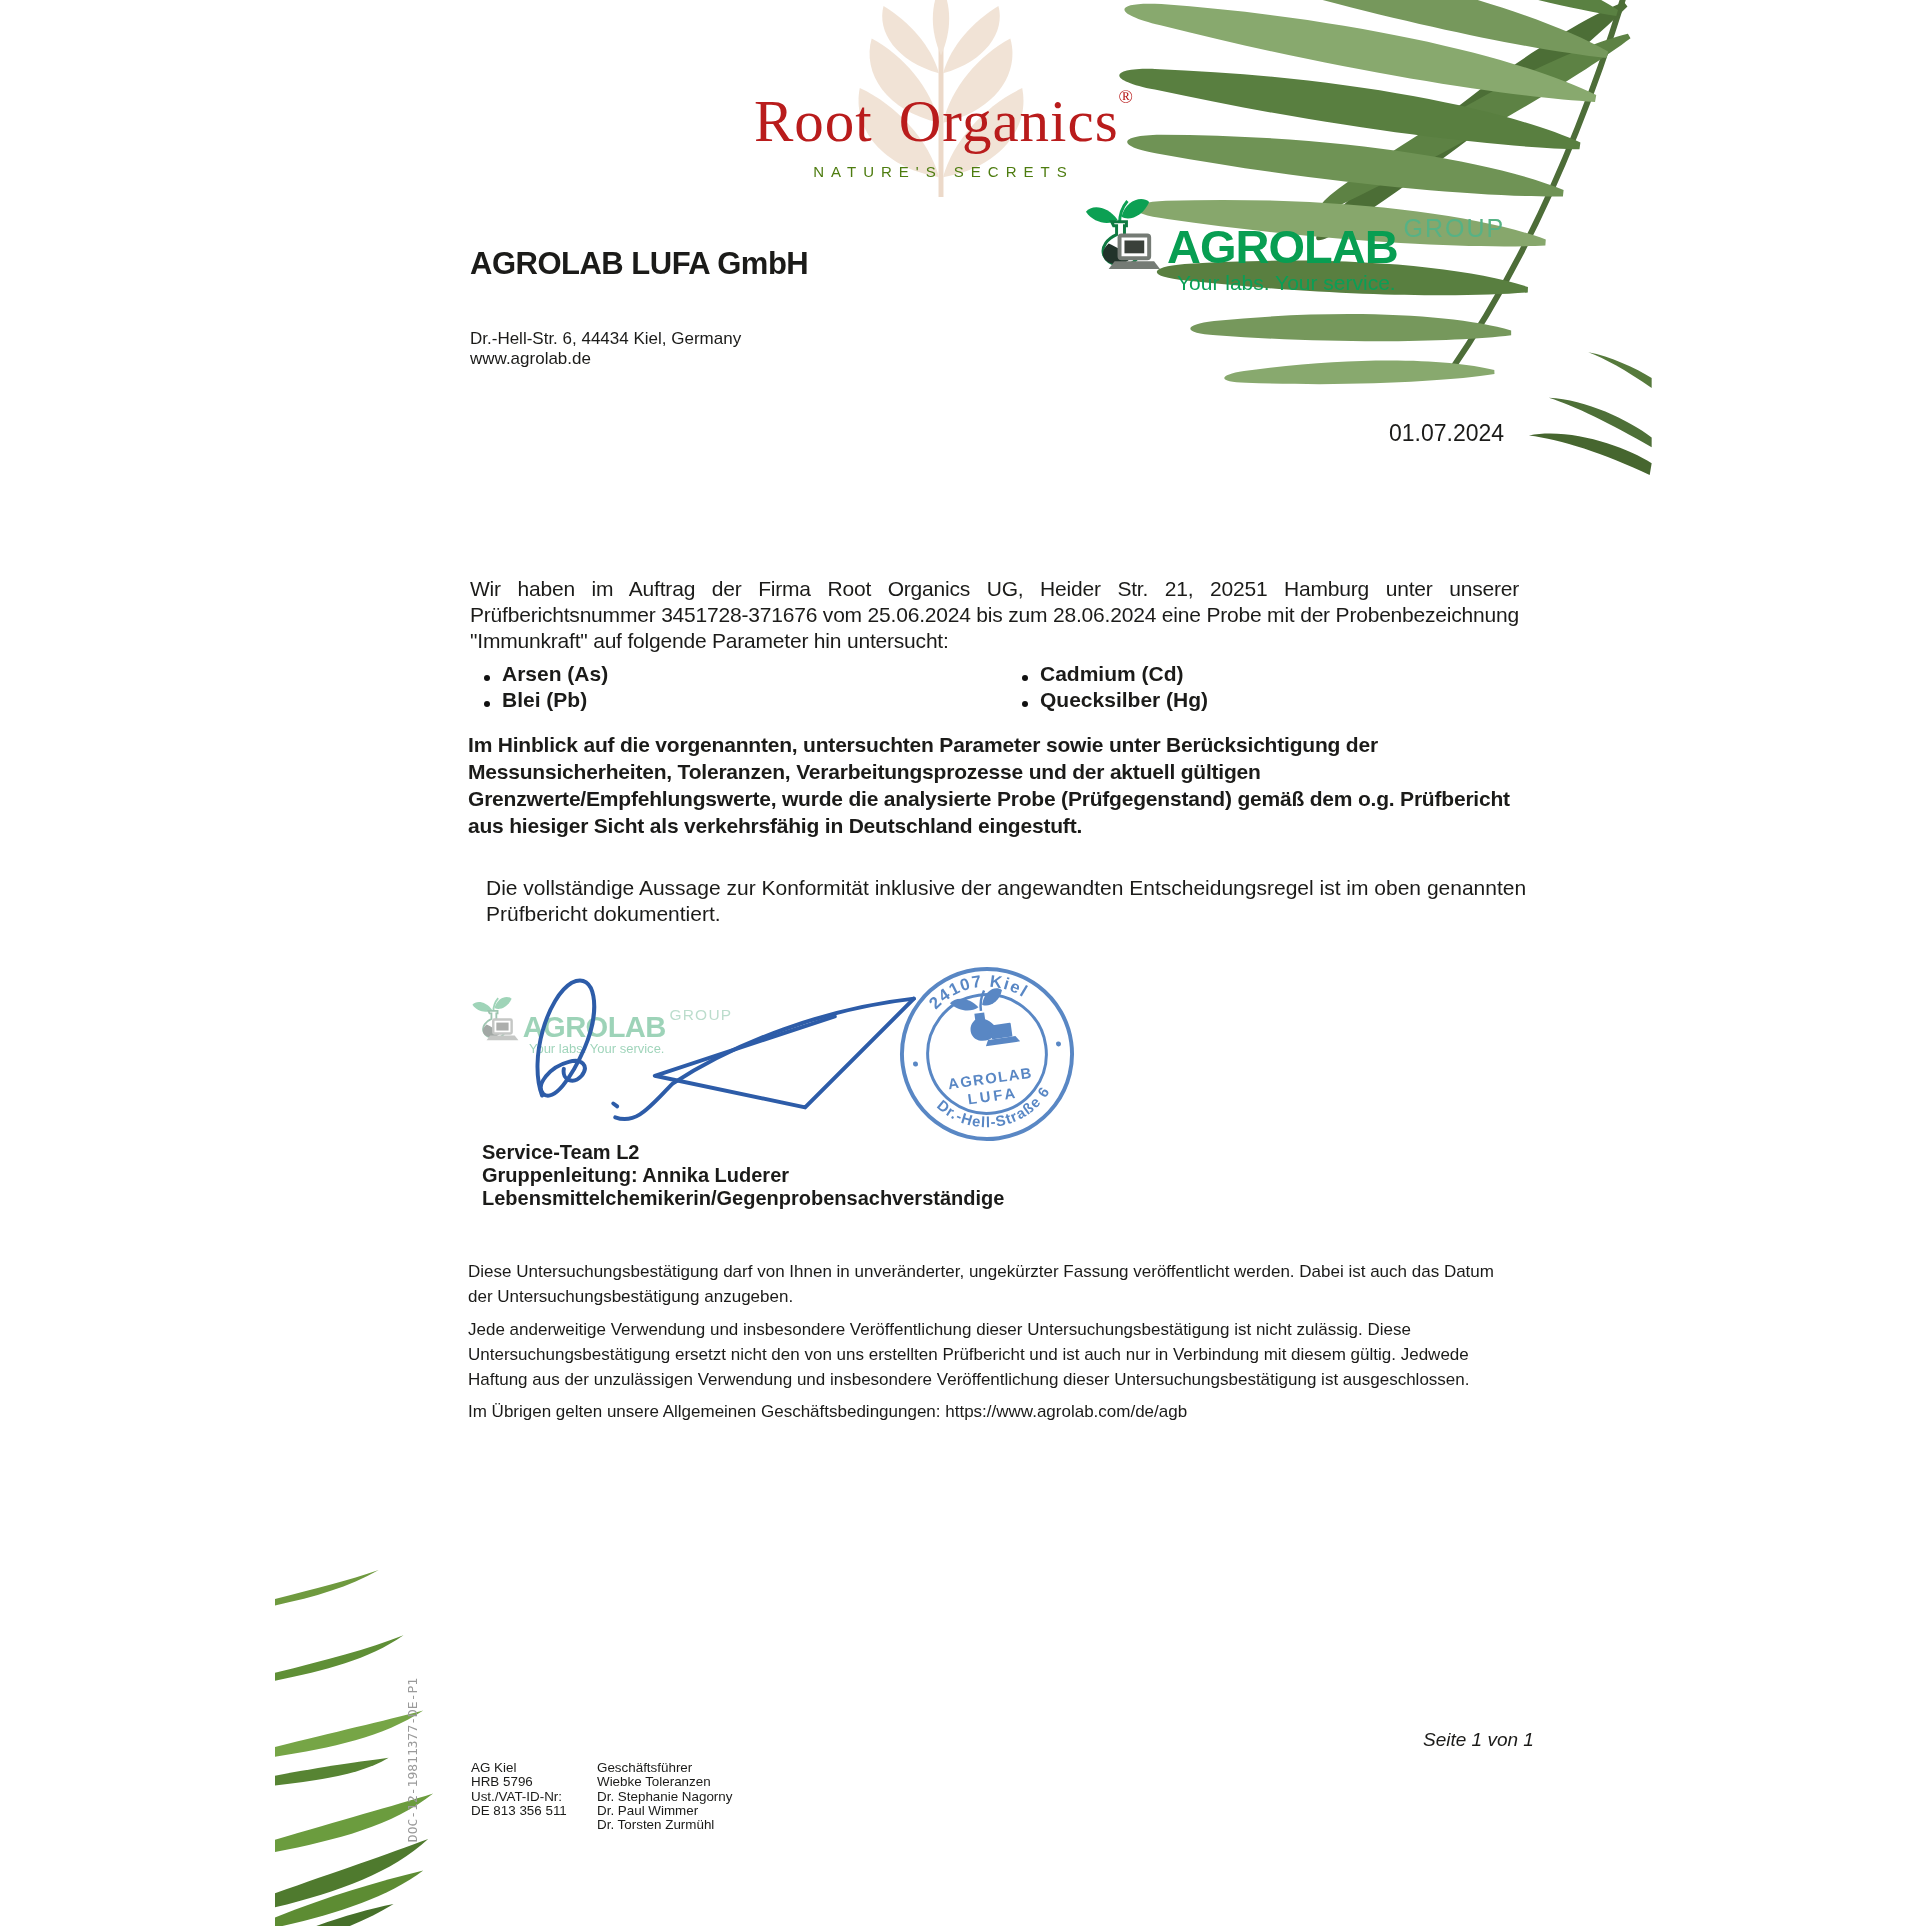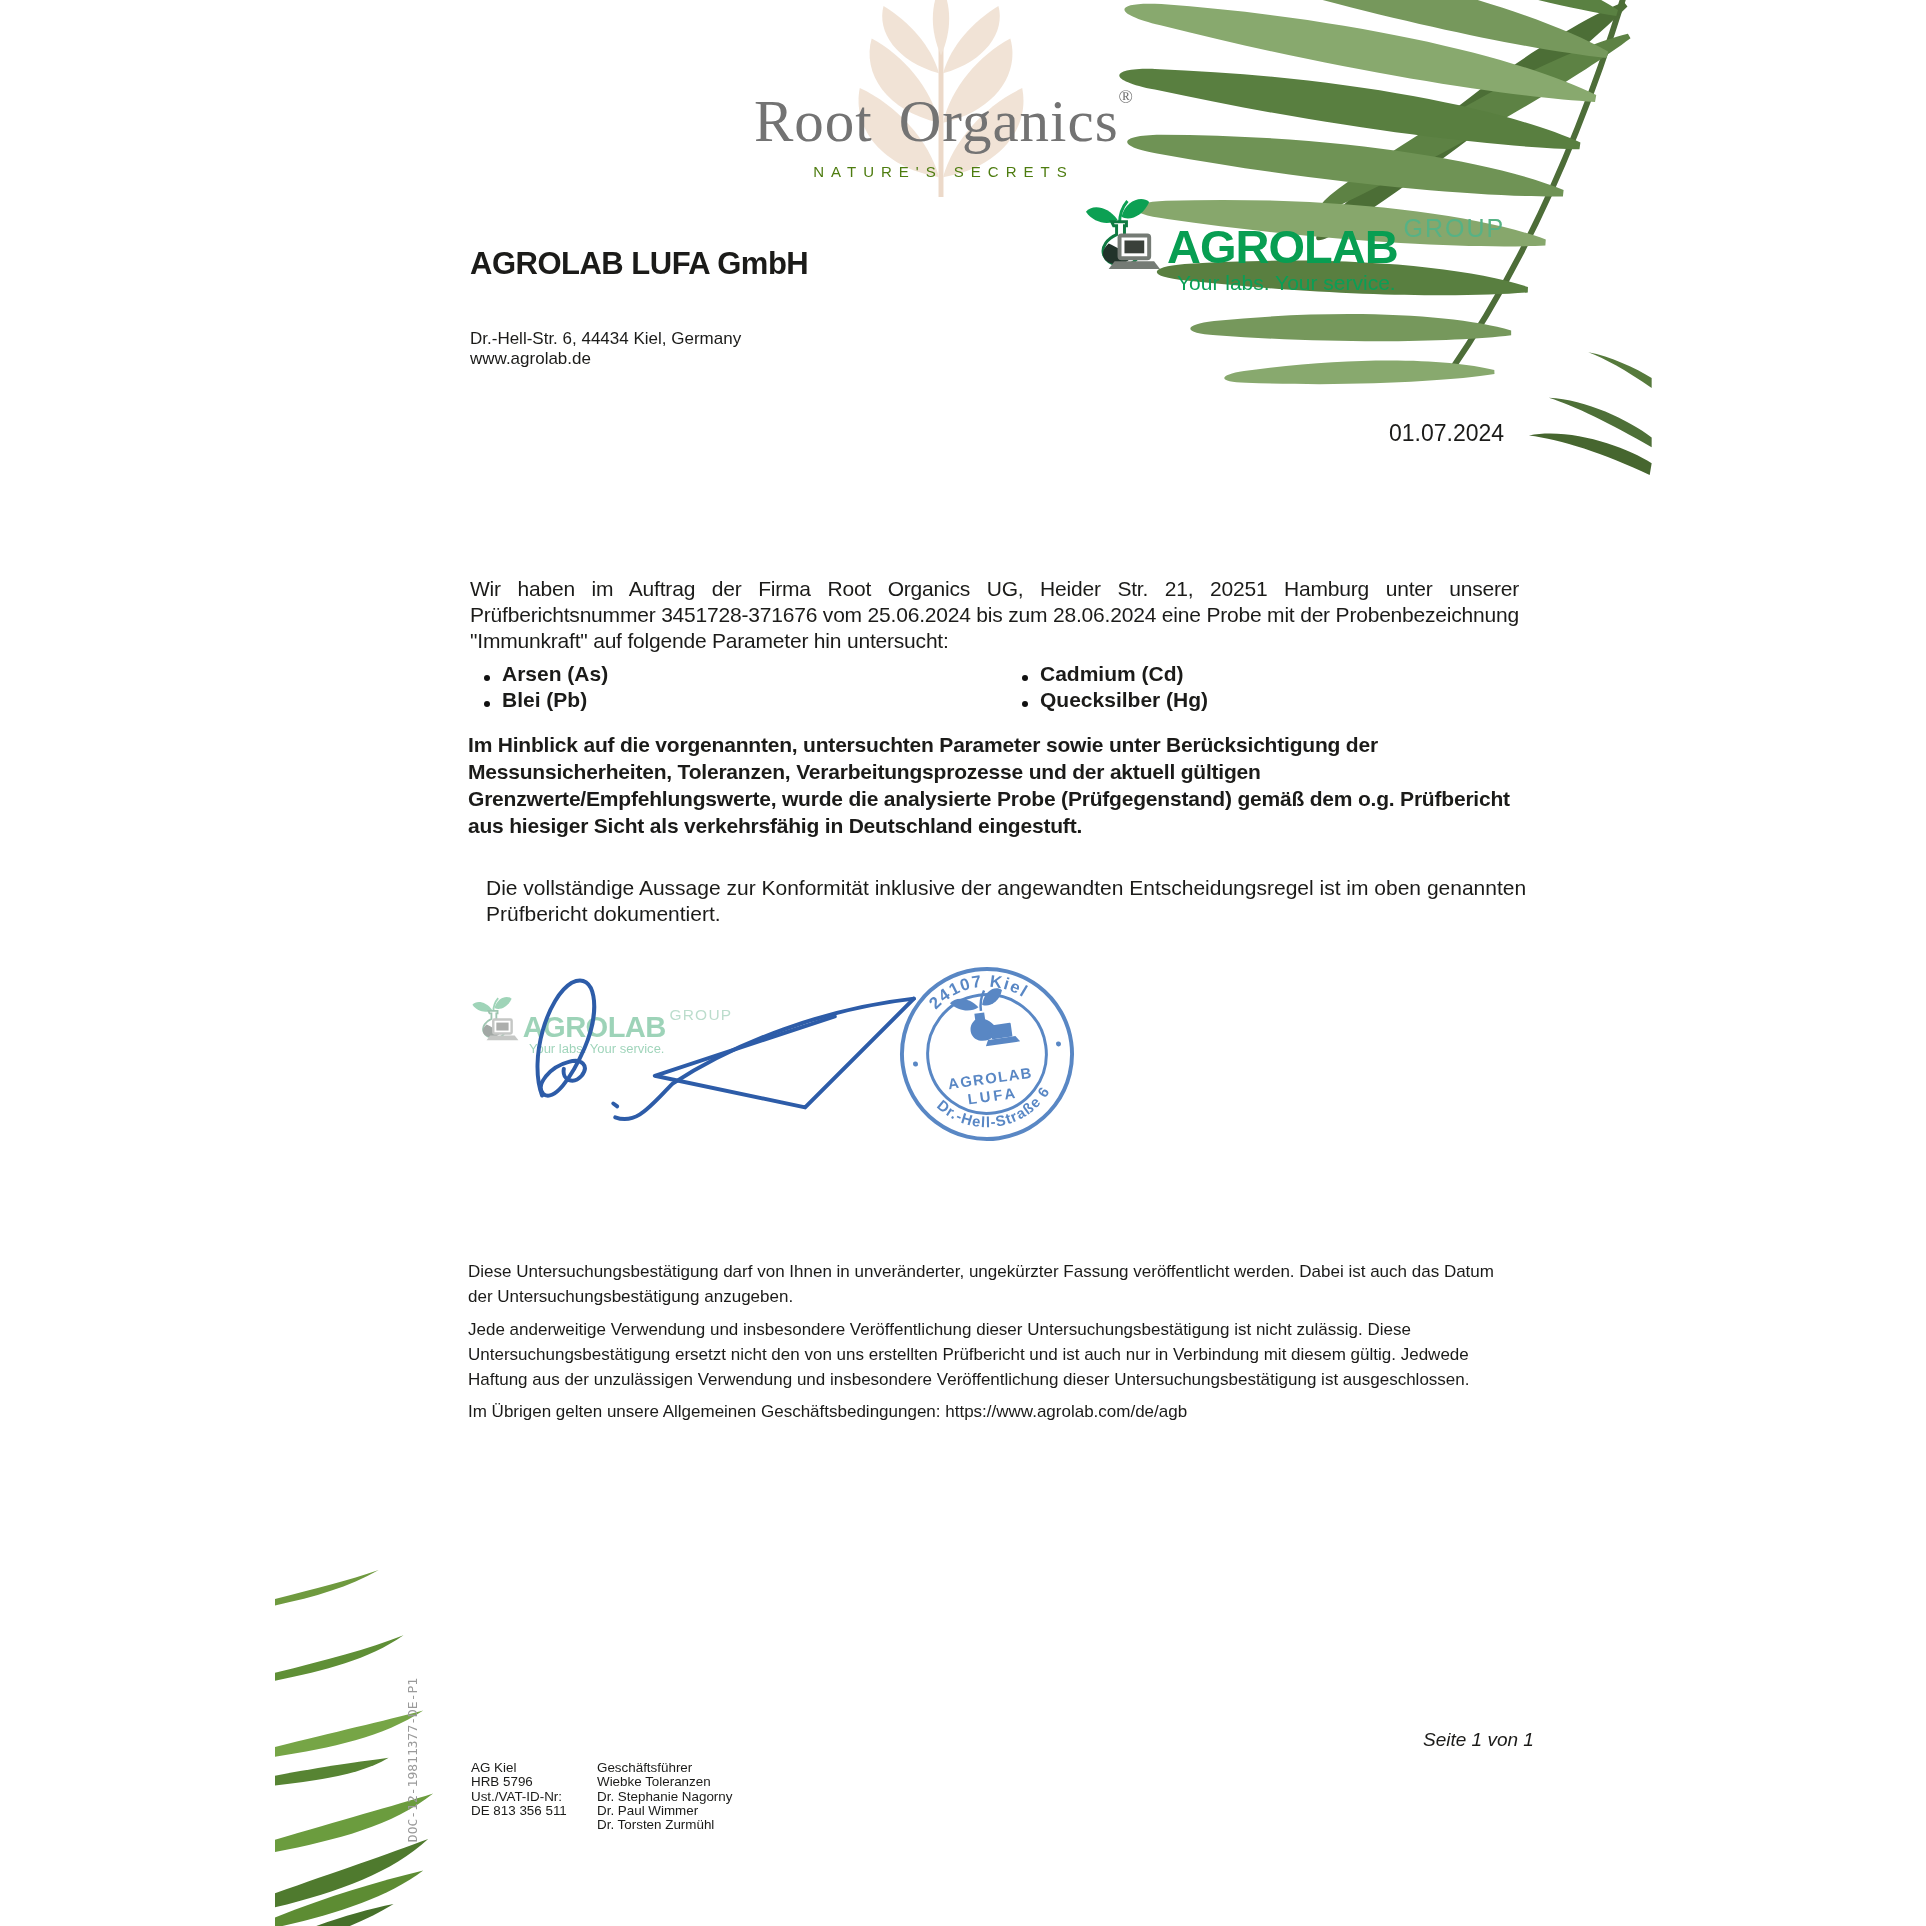--- a/index.html
+++ b/index.html
@@ -7,21 +7,21 @@
           font-family:"Liberation Sans", sans-serif; color:#1b1b19; }
 
   
   .leaves-tr { position:absolute; left:1018px; top:0; }
   .leaves-bl { position:absolute; left:275px; top:1564px; }
 
   
   .brand { position:absolute; left:711px; top:0; width:465px; height:213px; text-align:center; }
   .brand-feather { position:absolute; left:111px; top:-6px; }
   .brand-name { position:relative; margin-top:87px; font-family:"Liberation Serif", serif;
-                font-size:59px; color:#737373; letter-spacing:1px; line-height:1; }
+                font-size:59px; color:#b91c1c; letter-spacing:1px; line-height:1; }
   .brand-name .w2 { margin-left:26px; }
   .brand-name sup { font-size:19px; vertical-align:38px; letter-spacing:0; }
   .brand-tagline { position:relative; margin-top:12px; font-size:15px; letter-spacing:7px;
                    color:#4d7c0f; font-weight:500; }
 
   
   .aglogo { position:absolute; width:356px; }
   .aglogo-header { left:1082px; top:196px; }
   .ag-row { position:absolute; left:85px; top:18px; white-space:nowrap; }
   .ag-name { font-size:47px; font-weight:800; color:#089e52; letter-spacing:-1px; }
@@ -224,20 +224,25 @@
           <path d="M83,48 h10 v7 c9,5 13,13 7,18 c-8,6 -21,4 -23,-6 c-1,-7 3,-11 6,-13 z"></path>
           <rect x="97" y="62" width="21" height="14" rx="1"></rect>
           <path d="M93,76 h28 l4,6 h-35 z"></path>
         </g>
         <text x="90" y="120" font-size="15" font-weight="700" fill="#4b7dc0" letter-spacing="1.5" text-anchor="middle">AGROLAB</text>
         <text x="90" y="138" font-size="15" font-weight="700" fill="#4b7dc0" letter-spacing="3" text-anchor="middle">LUFA</text>
       </g>
     </svg>
   </div>
 
+  <div class="signer">
+    <div>Service-Team L2</div>
+    <div>Gruppenleitung: Annika Luderer</div>
+    <div>Lebensmittelchemikerin/Gegenprobensachverständige</div>
+  </div>
 
   <div class="legal-p1">Diese Untersuchungsbestätigung darf von Ihnen in unveränderter, ungekürzter Fassung veröffentlicht werden. Dabei ist auch das Datum der Untersuchungsbestätigung anzugeben.</div>
   <div class="legal-p2">Jede anderweitige Verwendung und insbesondere Veröffentlichung dieser Untersuchungsbestätigung ist nicht zulässig. Diese Untersuchungsbestätigung ersetzt nicht den von uns erstellten Prüfbericht und ist auch nur in Verbindung mit diesem gültig. Jedwede Haftung aus der unzulässigen Verwendung und insbesondere Veröffentlichung dieser Untersuchungsbestätigung ist ausgeschlossen.</div>
   <div class="legal-p3">Im Übrigen gelten unsere Allgemeinen Geschäftsbedingungen: https://www.agrolab.com/de/agb</div>
 
   <div class="pagenum">Seite 1 von 1</div>
   <div class="doc-code">DOC-12-19811377-DE-P1</div>
 
   <div class="footer">
     <div class="col1">

